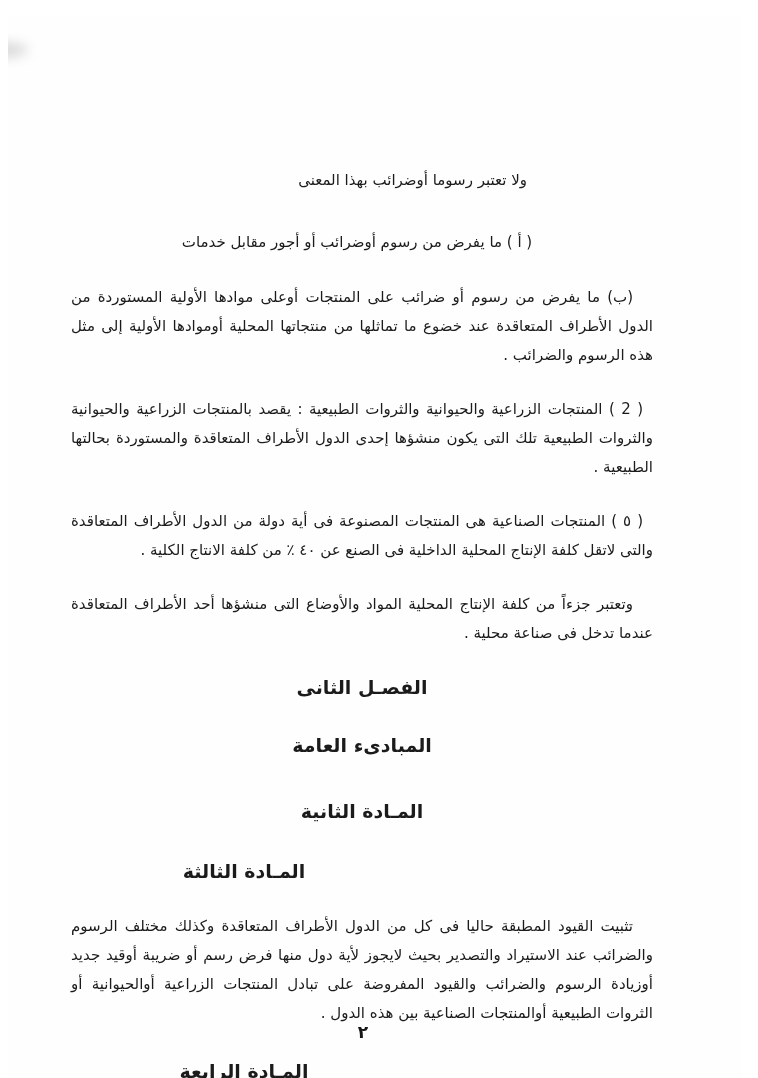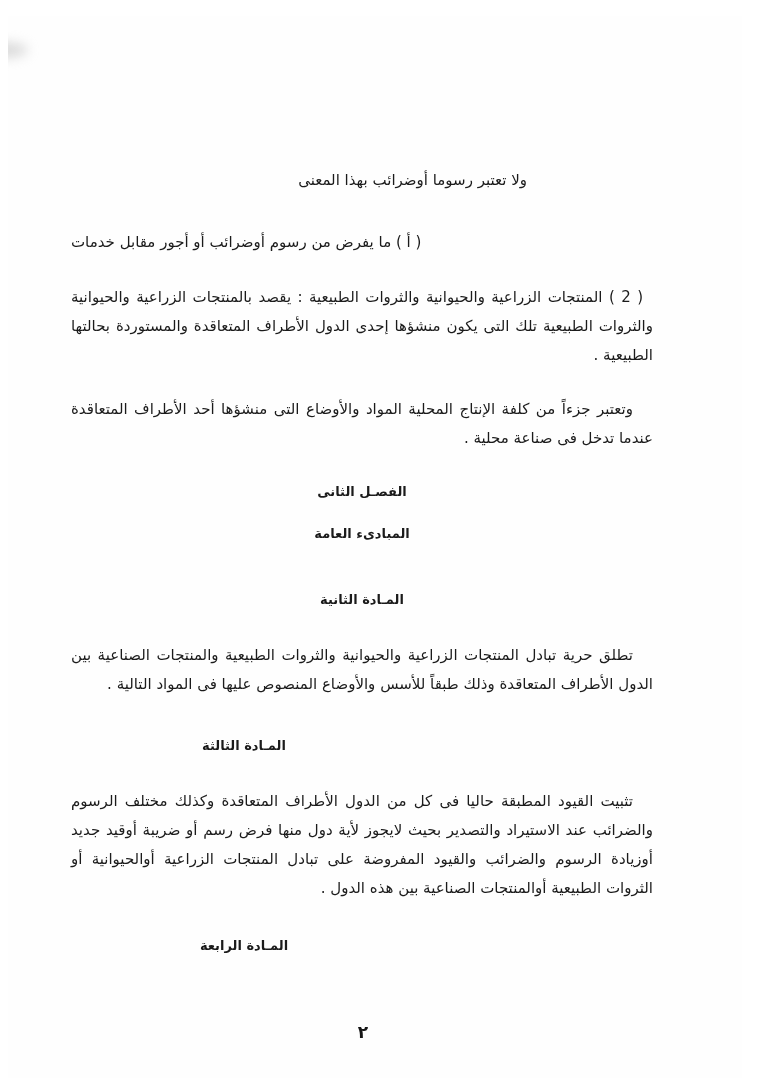--- a/index.html
+++ b/index.html
@@ -33,39 +33,39 @@
     right: 73px;
     width: 614px;
   }
   .para {
     font-size: 15px;
     line-height: 29px;
     text-align: justify;
     text-justify: inter-word;
     margin-bottom: 9px;
   }
-  .para.single { text-align: left; }
+  .para.single { text-align: center; }
   .intro-line {
     font-size: 15px;
     line-height: 29px;
     text-align: right;
     margin-right: 126px;   
     margin-bottom: 17px;
   }
   .item-a { margin-bottom: 10px; }
   .indent-sm { text-indent: 10px; }
   .indent-md { text-indent: 20px; }
   .heading {
     font-weight: bold;
-    font-size: 13px;
+    font-size: 19px;
     line-height: 26px;
     text-align: center;
   }
   .h-chapter    { margin: 10px 0 0; }
-  .h-principles { margin: 0 0 10px; }
+  .h-principles { margin: 16px 0 10px; }
   .h-article2   { margin: 24px 0 12px; }
   .h-article3   { margin: 18px 0 12px; }
   .h-article4   { margin: 14px 0 10px; }
   
   .shift-left { position: relative; right: 118px; }
   .page-number {
     position: absolute;
     bottom: 44px;
     left: 0;
     right: 0;
@@ -81,33 +81,34 @@
 <div class="page">
 
   <div class="scan-artifact"></div>
 
   <div class="content">
 
     <p class="intro-line">ولا تعتبر رسوما أوضرائب بهذا المعنى</p>
 
     <p class="para single item-a indent-sm">( أ ) ما يفرض من رسوم أوضرائب أو أجور مقابل خدمات</p>
 
+    <p class="para indent-md">(ب) ما يفرض من رسوم أو ضرائب على المنتجات أوعلى موادها الأولية المستوردة من الدول الأطراف المتعاقدة عند خضوع ما تماثلها من منتجاتها المحلية أوموادها الأولية إلى مثل هذه الرسوم والضرائب .</p>
 
     <p class="para indent-sm">( 2 ) المنتجات الزراعية والحيوانية والثروات الطبيعية : يقصد بالمنتجات الزراعية والحيوانية والثروات الطبيعية تلك التى يكون منشؤها إحدى الدول الأطراف المتعاقدة والمستوردة بحالتها الطبيعية .</p>
 
+    <p class="para indent-sm">( ٥ ) المنتجات الصناعية هى المنتجات المصنوعة فى أية دولة من الدول الأطراف المتعاقدة والتى لاتقل كلفة الإنتاج المحلية الداخلية فى الصنع عن ٤٠ ٪ من كلفة الانتاج الكلية .</p>
 
     <p class="para indent-md">وتعتبر جزءاً من كلفة الإنتاج المحلية المواد والأوضاع التى منشؤها أحد الأطراف المتعاقدة عندما تدخل فى صناعة محلية .</p>
 
     <h2 class="heading h-chapter">الفصـل الثانى</h2>
 
     <h2 class="heading h-principles">المبادىء العامة</h2>
 
     <h3 class="heading h-article2">المـادة الثانية</h3>
 
-    <p class="para indent-md">تطلق حرية تبادل المنتجات الزراعية والحيوانية والثروات الطبيعية والمنتجات الصناعية بين الدول الأطراف المتعاقدة وذلك طبقاً للأسس والأوضاع المنصوص عليها فى المواد التالية .</p>
 
     <h3 class="heading h-article3 shift-left">المـادة الثالثة</h3>
 
     <p class="para indent-md">تثبيت القيود المطبقة حاليا فى كل من الدول الأطراف المتعاقدة وكذلك مختلف الرسوم والضرائب عند الاستيراد والتصدير بحيث لايجوز لأية دول منها فرض رسم أو ضريبة أوقيد جديد أوزيادة الرسوم والضرائب والقيود المفروضة على تبادل المنتجات الزراعية أوالحيوانية أو الثروات الطبيعية أوالمنتجات الصناعية بين هذه الدول .</p>
 
     <h3 class="heading h-article4 shift-left">المـادة الرابعة</h3>
 
 
   </div>
 

